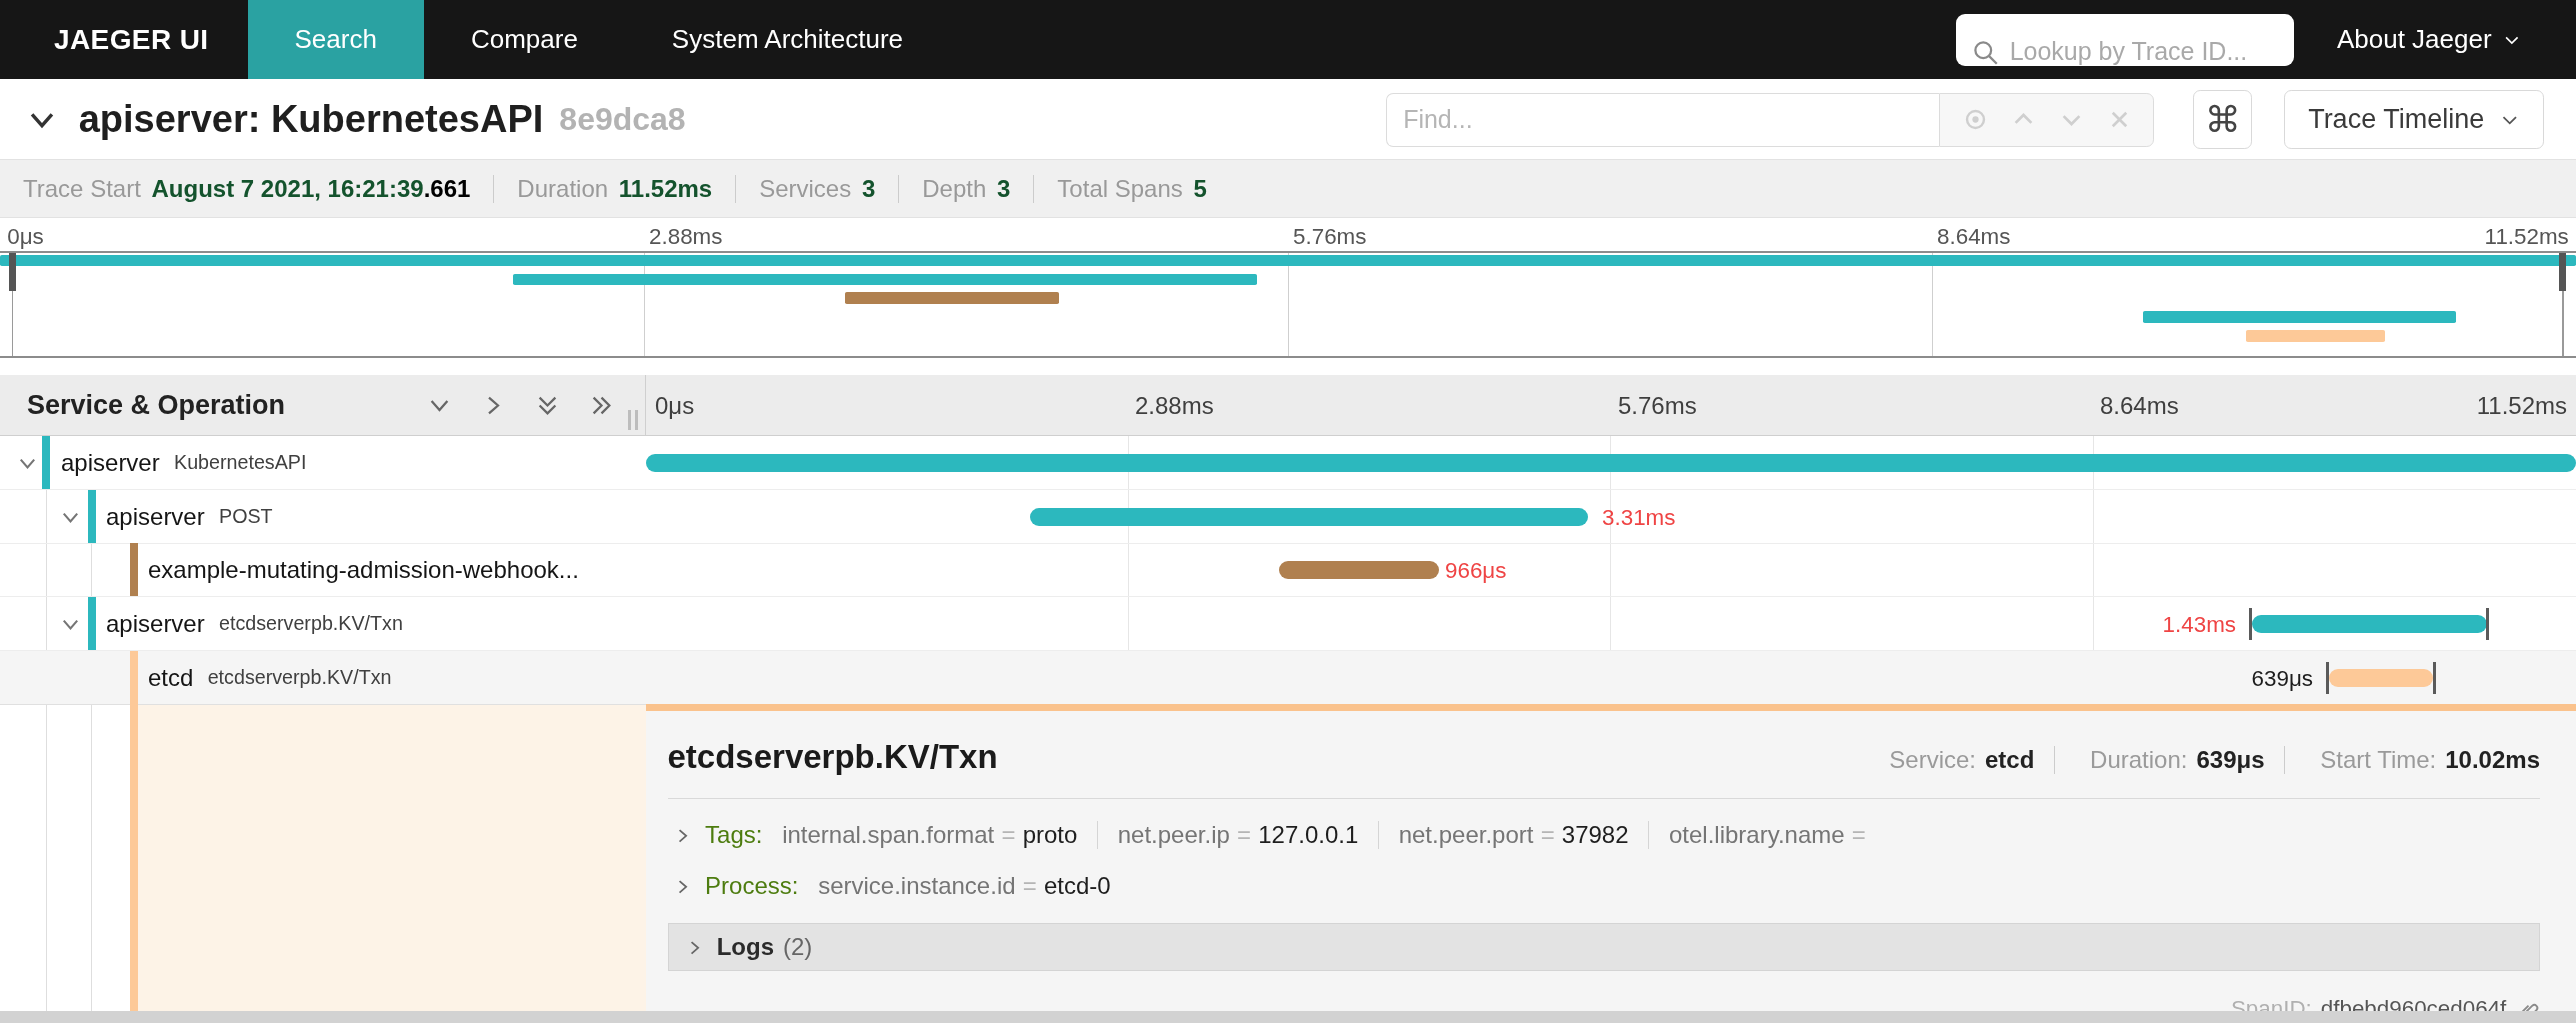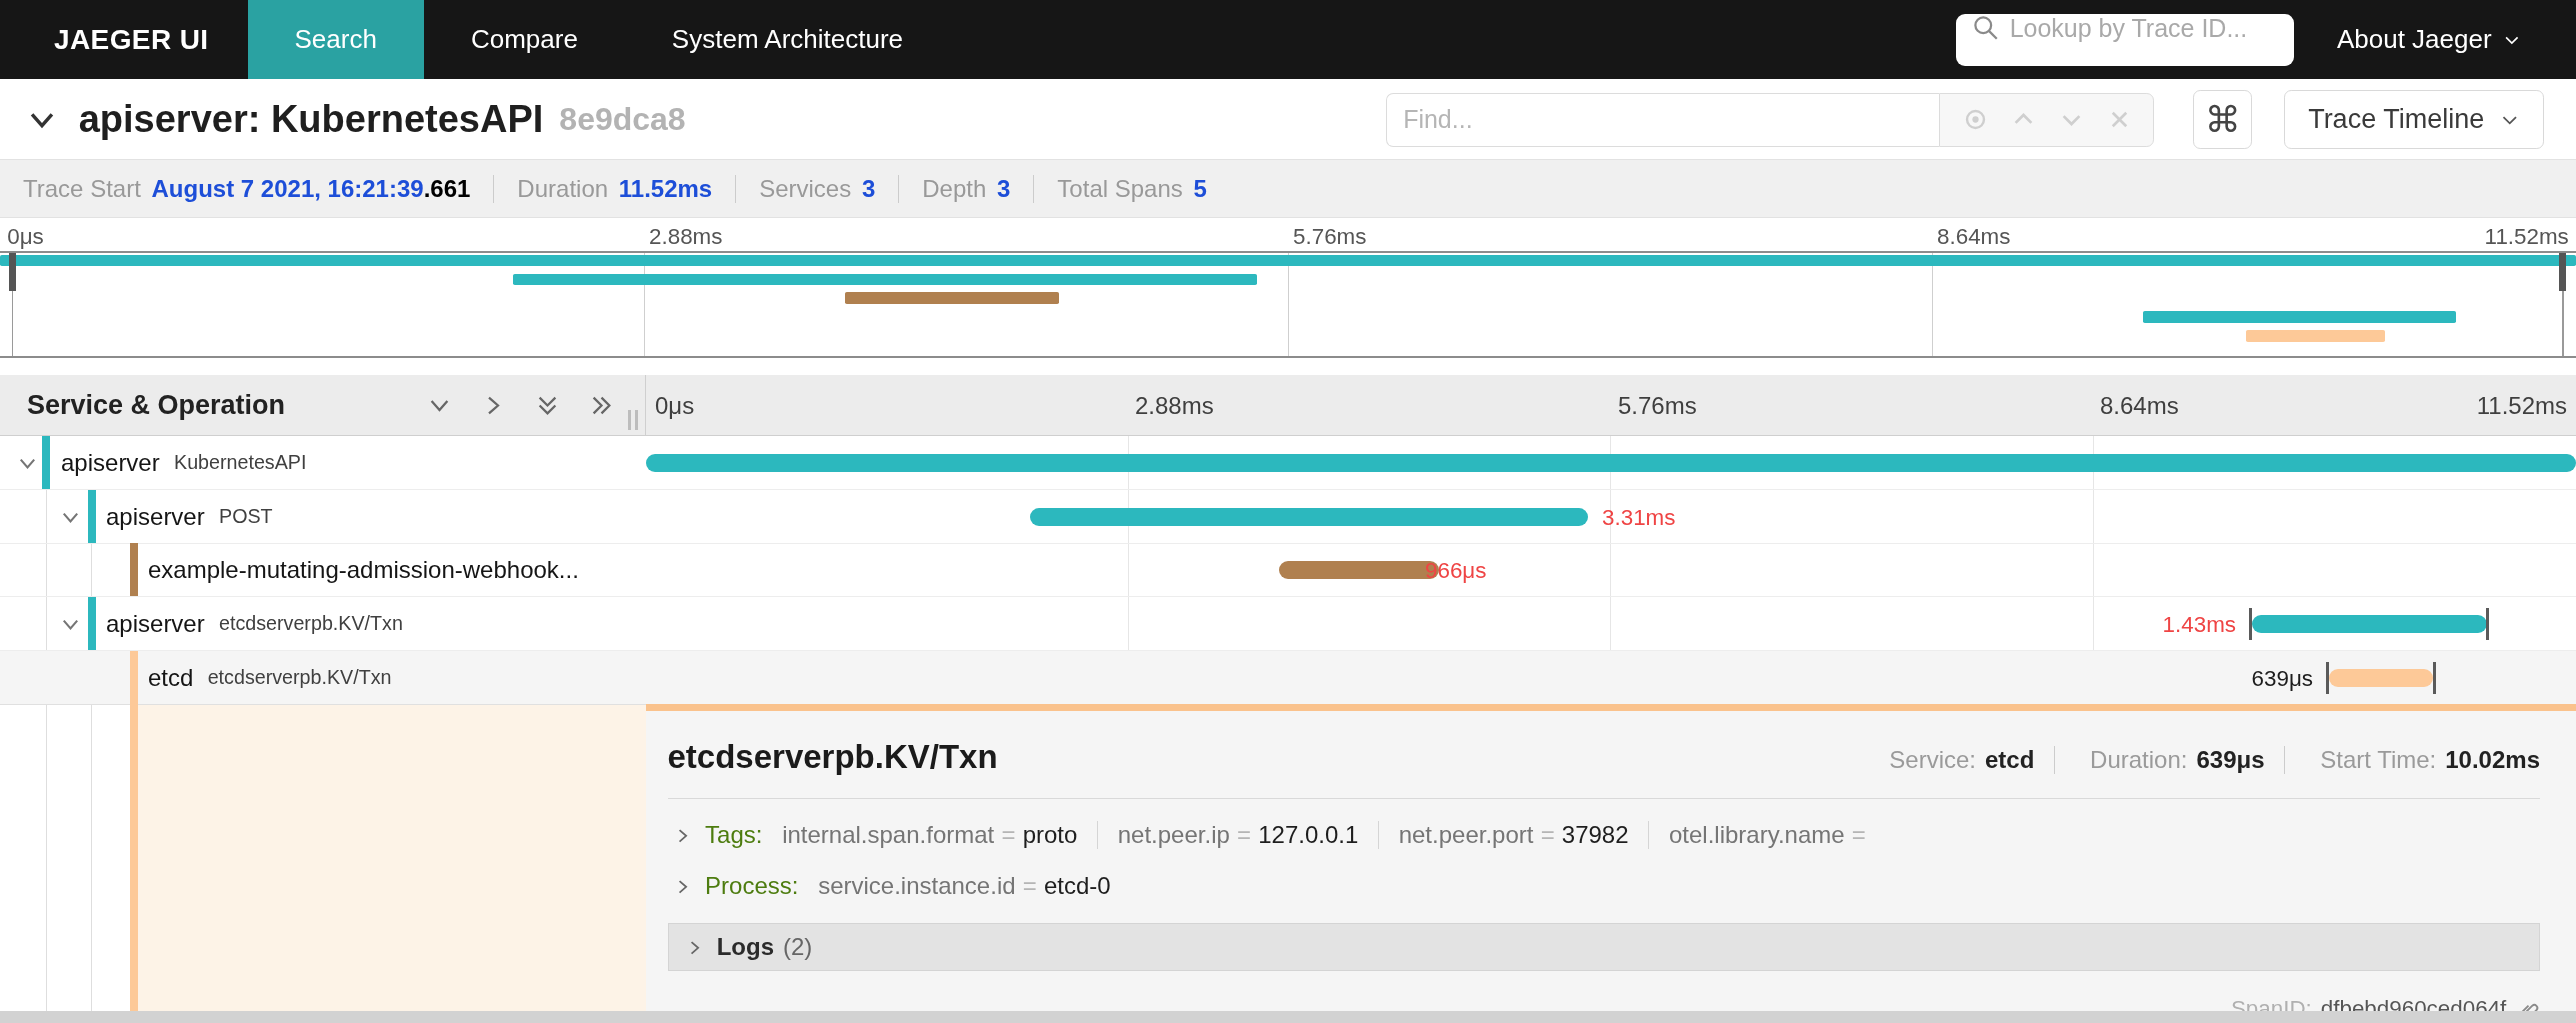--- a/index.html
+++ b/index.html
@@ -4,21 +4,21 @@
 <style>
   * { margin:0; padding:0; box-sizing:border-box; }
   html,body { width:2576px; height:1023px; background:#fff; font-family:"Liberation Sans", sans-serif; overflow:hidden; }
 
   
   #navbar { position:absolute; left:0; top:0; width:2576px; height:79px; background:#161616; display:flex; align-items:stretch; color:#fff; }
   .nav-brand { font-size:28px; font-weight:bold; display:flex; align-items:center; padding:0 39px 0 54px; letter-spacing:0.4px; }
   .nav-item { font-size:26px; display:flex; align-items:center; padding:0 47px; cursor:pointer; }
   .nav-item.active { background:#2aa2a2; }
   #nav-right { margin-left:auto; display:flex; align-items:center; gap:43px; padding-right:54px; }
-  #trace-lookup { width:338px; height:52px; background:#fff; border-radius:9px; display:flex; align-items:flex-start; padding:0 16px; gap:10.7px; }
+  #trace-lookup { width:338px; height:52px; background:#fff; border-radius:9px; display:flex; align-items:flex-end; padding:0 16px; gap:10.7px; }
   #trace-lookup input { border:none; outline:none; font-size:25px; width:268px; color:#333; font-family:"Liberation Sans",sans-serif; }
   #trace-lookup input::placeholder { color:#a9a9a9; }
   #about-jaeger { font-size:26px; display:flex; align-items:center; gap:10.7px; cursor:pointer; }
 
   
   #titlebar { position:absolute; left:0; top:79px; width:2576px; height:81px; background:#fff; display:flex; align-items:center; }
   #title-chevron { margin:0 19.7px 0 25px; cursor:pointer; }
   #trace-title { font-size:38px; font-weight:bold; color:#1f1f1f; }
   #trace-id { font-size:32px; font-weight:bold; color:#b3b3b3; margin-left:16px; }
   #title-controls { margin-left:auto; display:flex; align-items:center; padding-right:32px; }
@@ -27,21 +27,21 @@
   #find-box input::placeholder { color:#b5b5b5; }
   #find-tools { width:215px; height:54px; border:1.8px solid #dcdcdc; border-radius:0 7.2px 7.2px 0; background:#f7f7f7; display:flex; align-items:center; justify-content:space-evenly; color:#cfcfcf; }
   #kbd-btn { width:59px; height:59px; border:1.8px solid #d9d9d9; border-radius:7.2px; margin-left:39px; display:flex; align-items:center; justify-content:center; font-size:36px; color:#444; cursor:pointer; background:#fff; }
   #view-btn { height:59px; border:1.8px solid #d9d9d9; border-radius:7.2px; margin-left:32px; display:flex; align-items:center; gap:14.3px; padding:0 23px; font-size:27px; color:#3a3a3a; cursor:pointer; background:#fff; }
 
   
   #statsbar { position:absolute; left:0; top:159px; width:2576px; height:59px; background:#f0f0f0; border-top:0.9px solid #e2e2e2; border-bottom:0.9px solid #e2e2e2; display:flex; align-items:center; padding-left:23px; font-size:24px; }
   .stat { display:flex; align-items:center;justify-content:center; }
   .stat + .stat { border-left:0.9px solid #ccc; margin-left:23px; padding-left:23px; }
   .stat .k { color:#999; }
-  .stat .v { color:#1d4ed8; font-weight:bold; margin-left:10.7px; }
+  .stat .v { color:#14532d; font-weight:bold; margin-left:10.7px; }
   .stat .sfx { color:#000000; font-weight:bold; }
 
   
   #axis-row { position:absolute; left:0; top:220px; width:2576px; height:31px; }
   .axis-tick { position:absolute; top:3.6px; font-size:22.4px; color:#555; }
   #minimap { position:absolute; left:0; top:251px; width:2576px; height:107px; background:#fff; border-top:2.7px solid #8c8c8c; border-bottom:2.7px solid #8c8c8c; }
   .mini-grid { position:absolute; top:0; bottom:0; width:0.9px; background:#cfcfcf; }
   .mini-bar { position:absolute; height:11.6px; border-radius:1.8px; }
   .scrub-line { position:absolute; top:0; bottom:0; width:1.8px; background:#9a9a9a; }
   .scrub-grip { position:absolute; top:0; width:7.2px; height:38px; background:#555; }
@@ -318,21 +318,21 @@
     </div>
   </div>
 
   <div class="row d2" style="top:107px">
     <div class="row-left">
       <span class="svc-bar c-brown"></span>
       <span class="svc-name">example-mutating-admission-webhook...</span>
     </div>
     <div class="row-right">
       <div class="span-bar c-brown" style="left: 633px; width: 160px;"></div>
-      <span class="bar-label" style="left: 779px;">966μs</span>
+      <span class="bar-label" style="left: 799px;">966μs</span>
     </div>
   </div>
 
   <div class="row d1" style="top:161px">
     <div class="row-left">
       <span class="row-chevron">
         <svg width="23" height="23" viewBox="0 0 24 24" fill="none" stroke="#757575" stroke-width="2.2">
             <polyline points="5,8 12,16 19,8"></polyline>
           </svg>
       </span>

